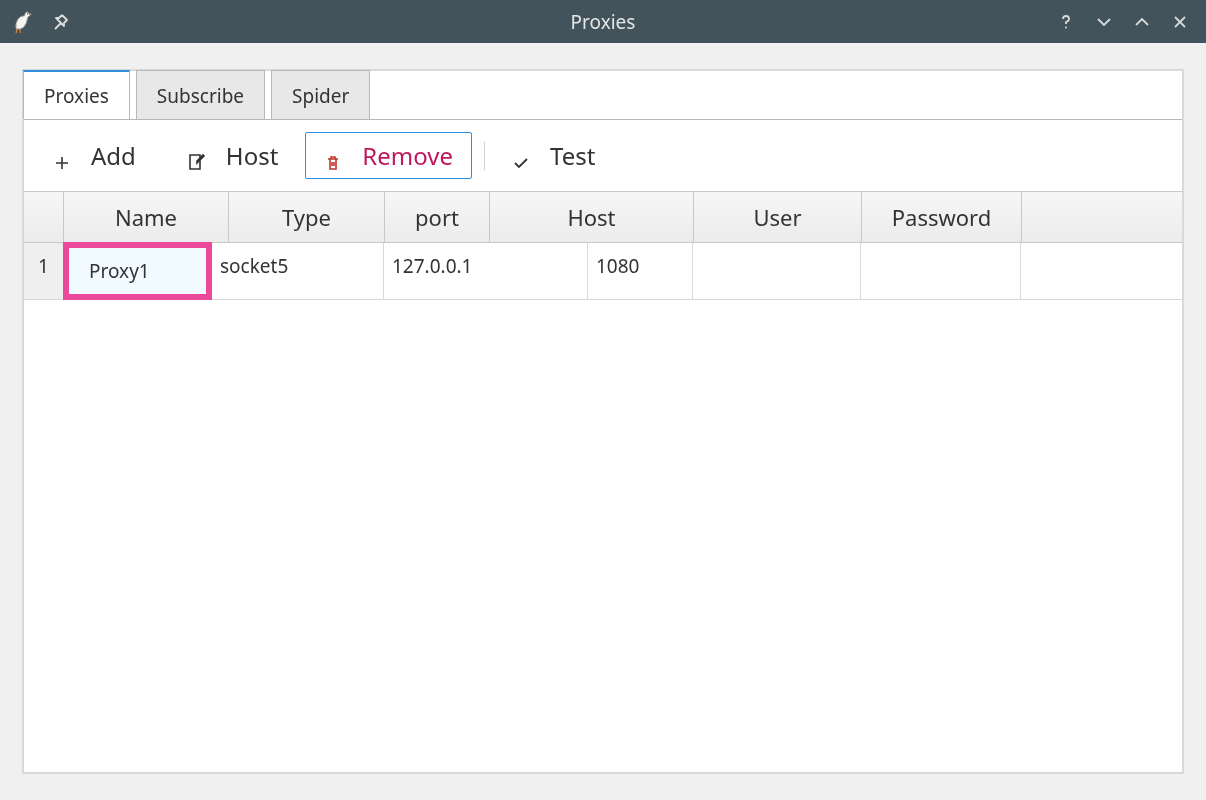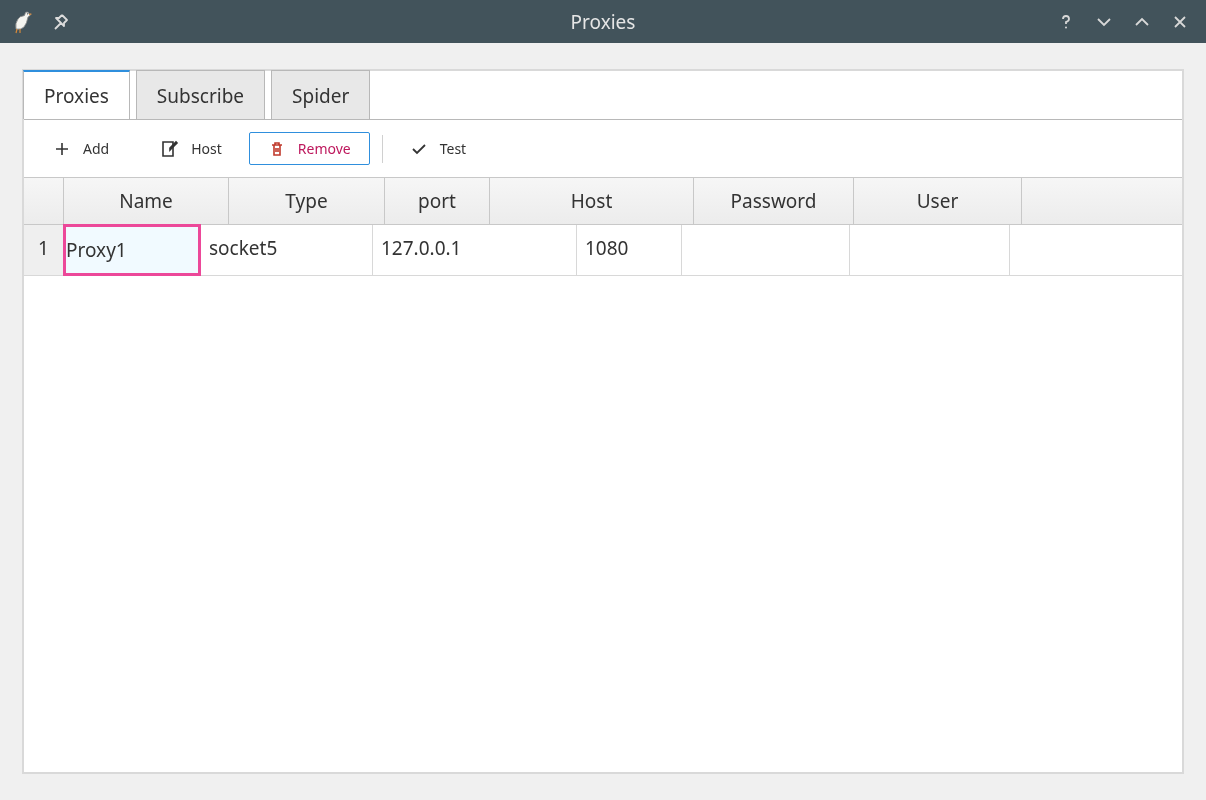--- a/index.html
+++ b/index.html
@@ -91,28 +91,28 @@
     }
     .toolbar {
       display: flex;
       align-items: center;
       padding: 12px 14px 12px 14px;
       gap: 0;
       font-size: 19px;
     }
     .tool-btn {
       display: inline-flex;
-      align-items: center;
-      gap: 12px;
+      align-items: flex-end;
+      gap: 20px;
       padding: 4px 14px;
       border: 1px solid transparent;
       border-radius: 2px;
       cursor: pointer;
       background: transparent;
-      font-size: 14px;
+      font-size: 24px;
       color: #333;
     }
     .tool-btn.highlighted {
       border: 1px solid #2f8fdd;
       color: #c0392b;
       padding: 6px 18px;
     }
     .tool-btn.highlighted .btn-label { color: #be185d; }
     .toolbar-sep {
       width: 1px;
@@ -124,21 +124,21 @@
     .tool-edit { margin-right: 12px; }
     .table {
       border-top: 1px solid #c8c8c8;
       height: calc(100% - 60px);
       overflow: auto;
     }
     .thead {
       display: flex;
       background: linear-gradient(#f6f6f6, #ececec);
       border-bottom: 1px solid #c8c8c8;
-      font-size: 19px;
+      font-size: 22px;
     }
     .th {
       padding: 10px 8px;
       border-right: 1px solid #c8c8c8;
       text-align: center;
       color: #333;
     }
     .th-idx { width: 40px; }
     .th-name { width: 165px; }
     .th-type { width: 156px; }
@@ -160,25 +160,25 @@
       overflow: hidden;
       white-space: nowrap;
     }
     .td-idx {
       width: 40px;
       background: #efefef;
       text-align: center;
       border-right: 1px solid #c8c8c8;
     }
     .td-name {
-      width: 138px;
+      width: 149px;
       background: #f1faff;
-      border: 3px solid #ec4899;
+      border: 6px solid #ec4899;
       margin: -1px 0 -1px -1px;
-      padding: 10px 0;
+      padding: 10px 20px;
     }
     .td-type { width: 172px; }
     .td-host { width: 204px; }
     .td-port { width: 105px; }
     .td-user { width: 168px; }
     .td-password { width: 160px; }
     .td-extra { flex: 1; border-right: none; }
     svg { display: block; }
   </style>
 </head>
@@ -278,22 +278,22 @@
         </div>
       </div>
 
       <div class="table">
         <div class="thead">
           <div class="th th-idx"></div>
           <div class="th th-name">Name</div>
           <div class="th th-type">Type</div>
           <div class="th th-port">port</div>
           <div class="th th-host">Host</div>
+          <div class="th th-user">User</div>
           <div class="th th-password">Password</div>
-          <div class="th th-user">User</div>
           <div class="th th-extra"></div>
         </div>
         <div class="trow">
           <div class="td td-idx">1</div>
           <div class="td td-name">Proxy1</div>
           <div class="td td-type">socket5</div>
           <div class="td td-host">127.0.0.1</div>
           <div class="td td-port">1080</div>
           <div class="td td-user"></div>
           <div class="td td-password"></div>

